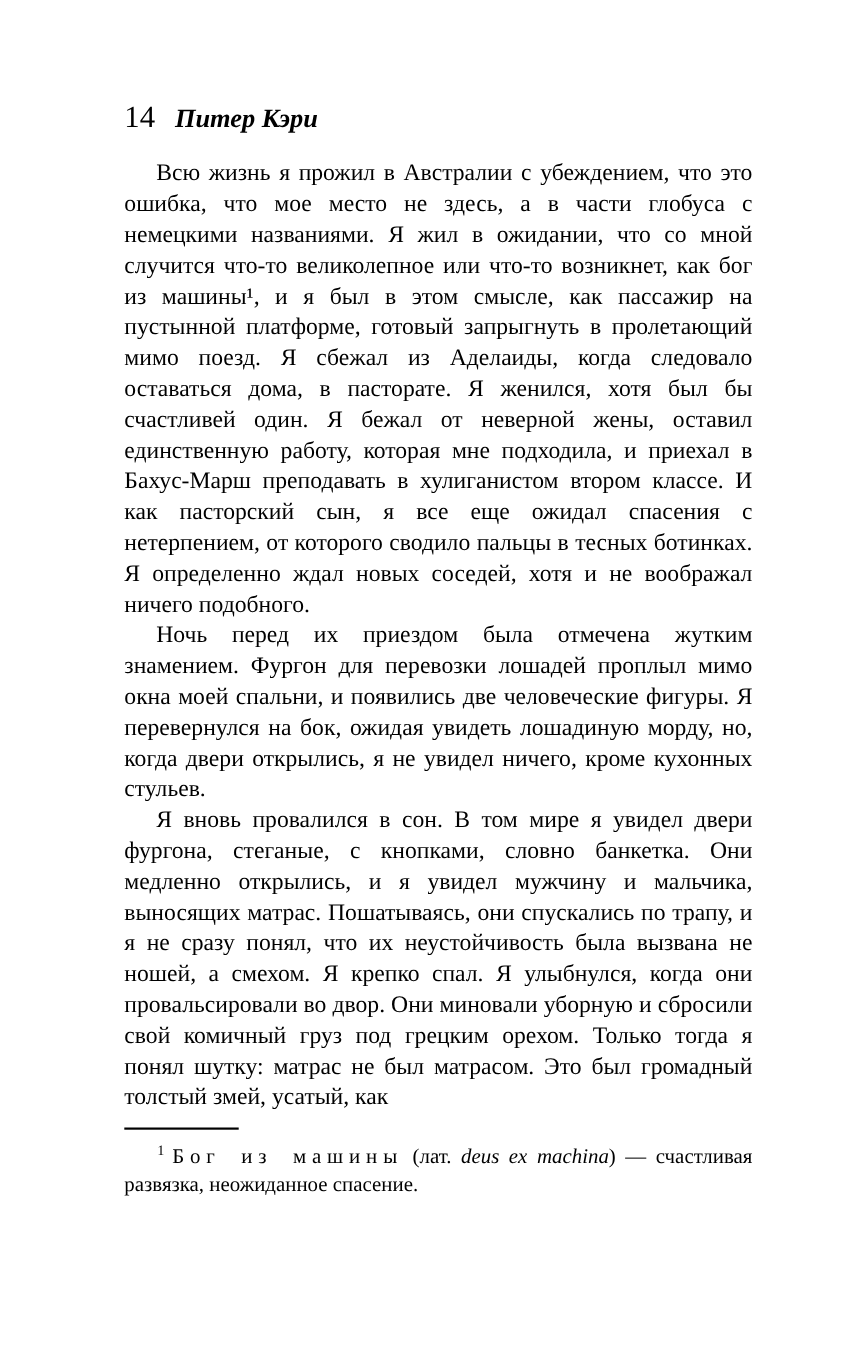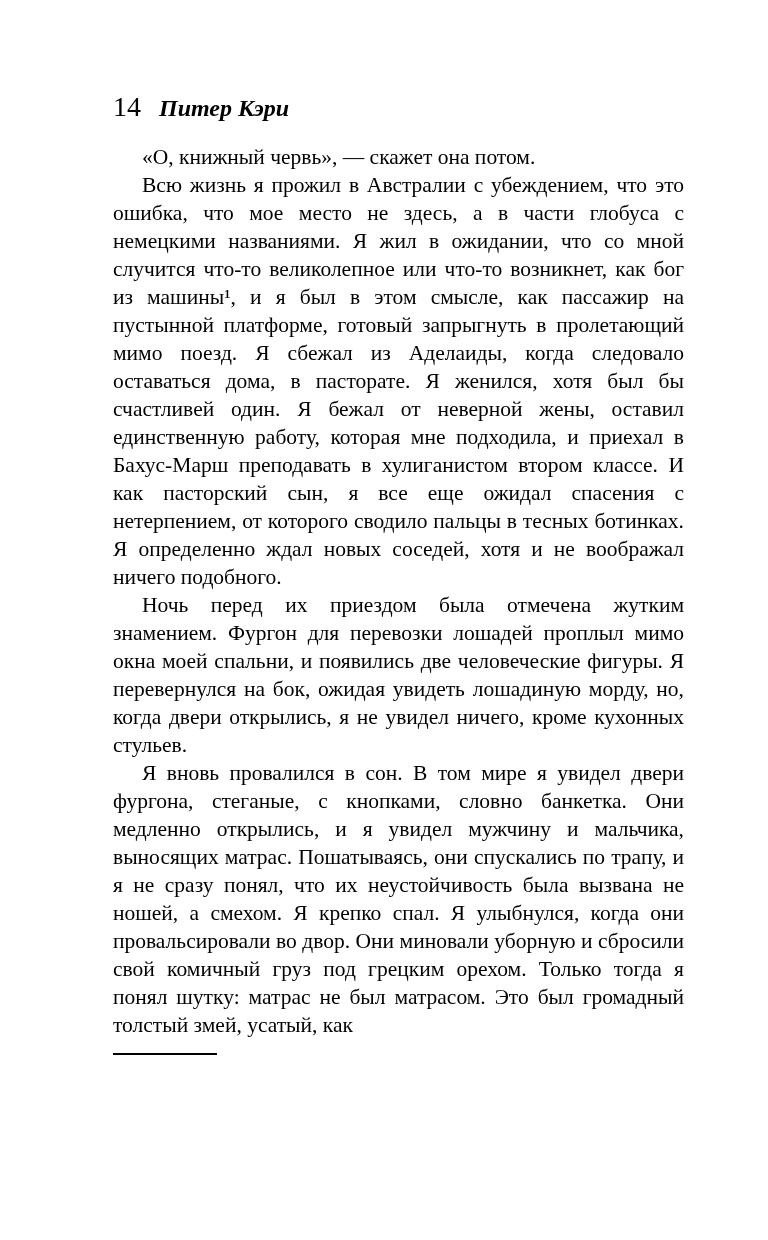--- a/index.html
+++ b/index.html
@@ -81,23 +81,23 @@
 <body>
 
 <div class="page">
 
   <div class="running-head">
     <span class="page-num">14</span>
     <span class="run-title">Питер Кэри</span>
   </div>
 
   <div class="body-text">
-    <p>«О, книжный червь», — скажет она потом.</p>
     <p>Всю жизнь я прожил в Австралии с убеждением, что это ошибка, что мое место не здесь, а в части глобуса с немецкими названиями. Я жил в ожидании, что со мной случится что-то великолепное или что-то возникнет, как бог из машины¹, и я был в этом смысле, как пассажир на пустынной платформе, готовый запрыгнуть в пролетающий мимо поезд. Я сбежал из Аделаиды, когда следовало оставаться дома, в пасторате. Я женился, хотя был бы счастливей один. Я бежал от неверной жены, оставил единственную работу, которая мне подходила, и приехал в Бахус-Марш преподавать в хулиганистом втором классе. И как пасторский сын, я все еще ожидал спасения с нетерпением, от которого сводило пальцы в тесных ботинках. Я определенно ждал новых соседей, хотя и не воображал ничего подобного.</p>
     <p>Ночь перед их приездом была отмечена жутким знамением. Фургон для перевозки лошадей проплыл мимо окна моей спальни, и появились две человеческие фигуры. Я перевернулся на бок, ожидая увидеть лошадиную морду, но, когда двери открылись, я не увидел ничего, кроме кухонных стульев.</p>
     <p>Я вновь провалился в сон. В том мире я увидел двери фургона, стеганые, с кнопками, словно банкетка. Они медленно открылись, и я увидел мужчину и мальчика, выносящих матрас. Пошатываясь, они спускались по трапу, и я не сразу понял, что их неустойчивость была вызвана не ношей, а смехом. Я крепко спал. Я улыбнулся, когда они провальсировали во двор. Они миновали уборную и сбросили свой комичный груз под грецким орехом. Только тогда я понял шутку: матрас не был матрасом. Это был громадный толстый змей, усатый, как</p>
   </div>
 
   <div class="footnote-section">
     <div class="footnote-rule"></div>
+    <p class="footnote-text"><sup class="fn-marker">1</sup><span class="fn-term">Бог из машины</span><span> (лат. </span><em class="fn-latin">deus ex machina</em><span>) — счастливая развязка, неожиданное спасение.</span></p>
   </div>
 
 </div>
 
 </body></html>

